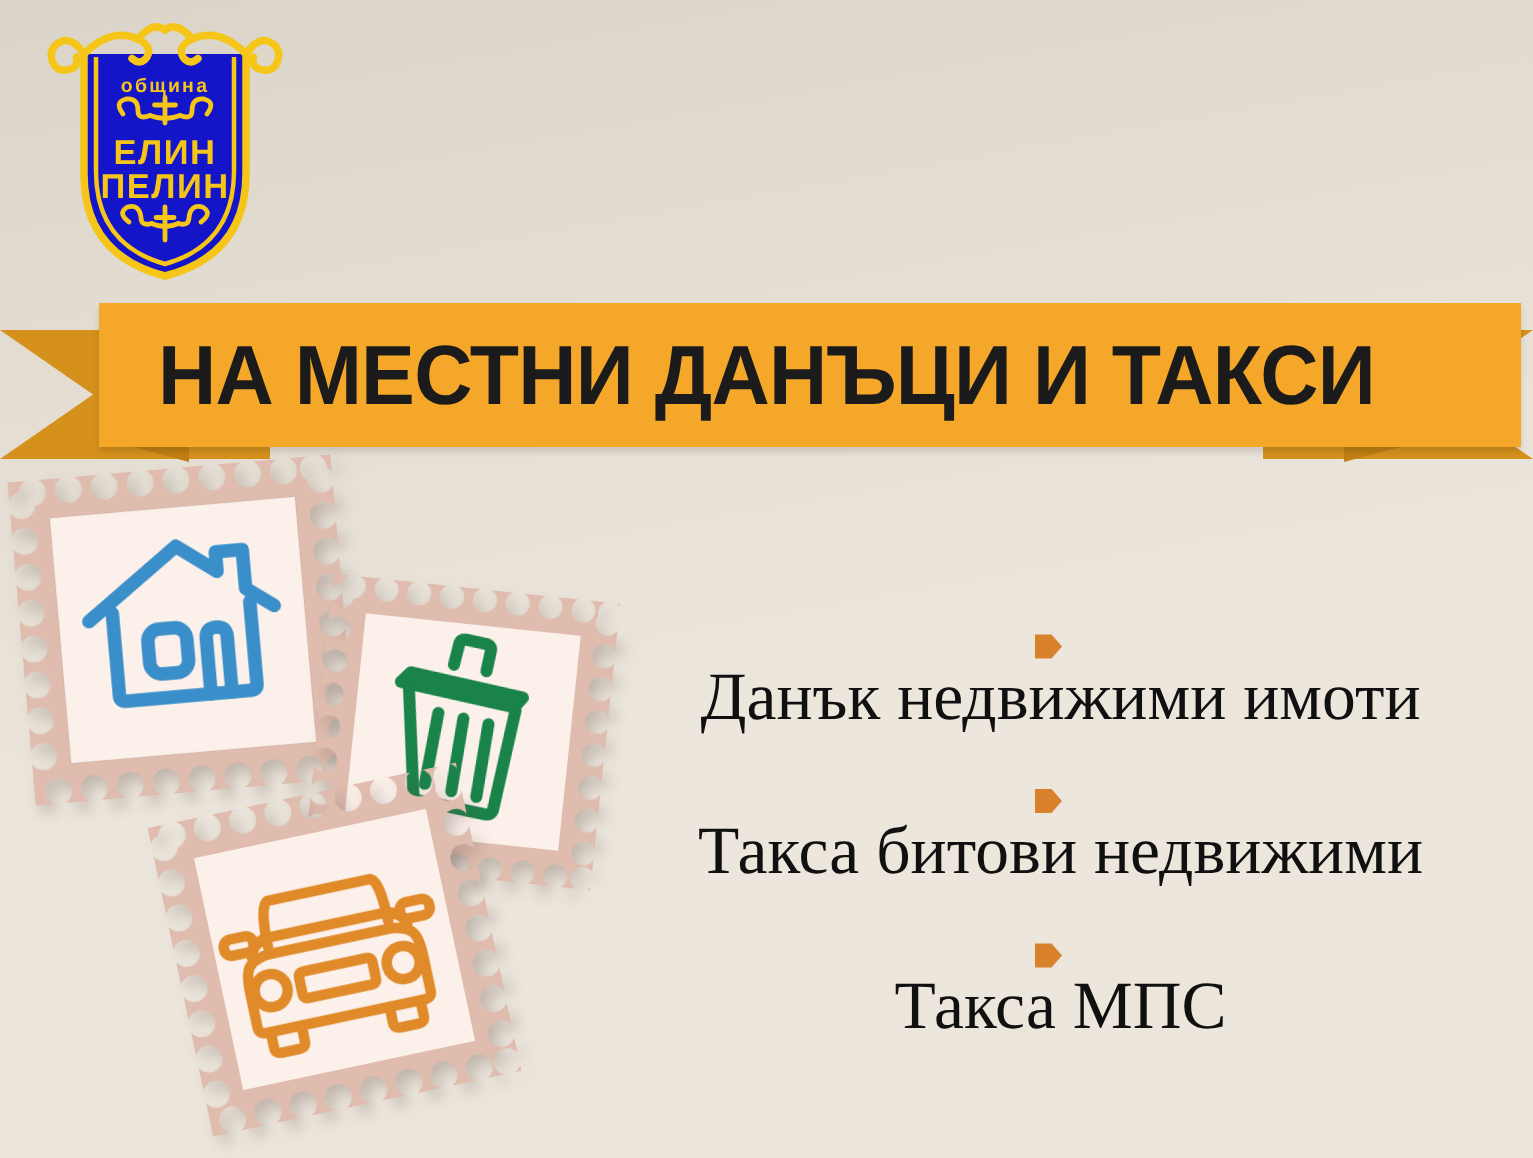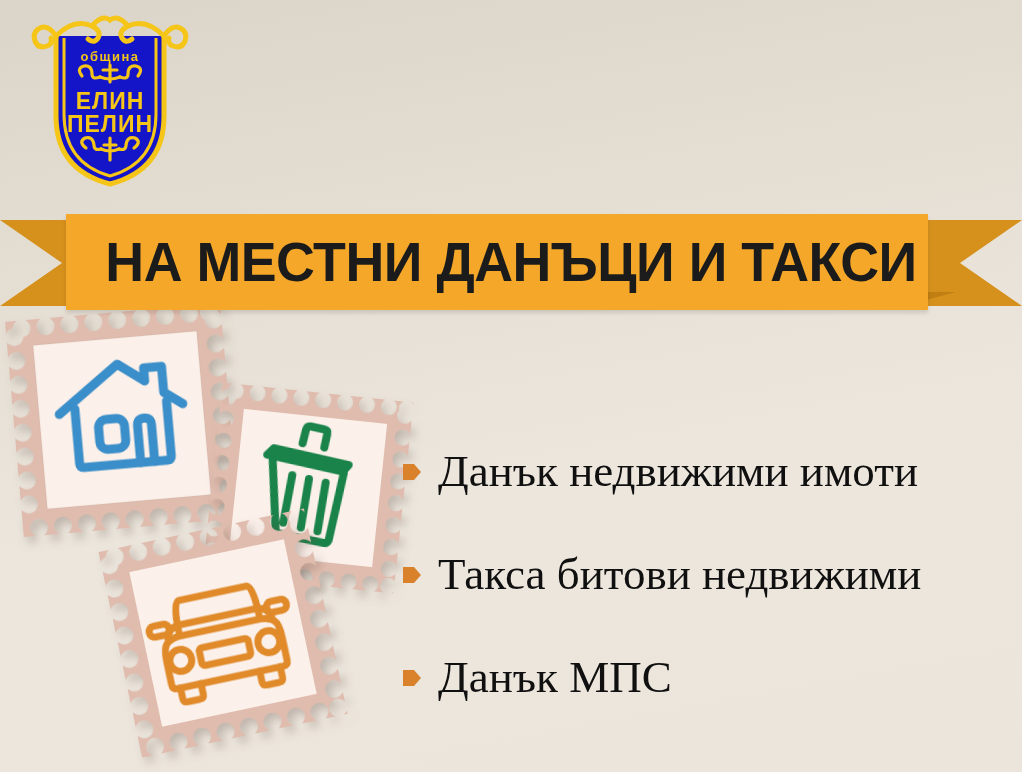--- a/index.html
+++ b/index.html
@@ -89,22 +89,22 @@
   .ribbon-fold-r {
     position: absolute;
     right: 66px; top: 94px;
     width: 60px; height: 16px;
     background: #c07f12;
     clip-path: polygon(0 0, 60px 0, 0 16px);
   }
   .ribbon-main {
     position: absolute;
     left: 66px;
-    top: 16px;
-    width: 862px;
+    top: 4px;
+    width: 948px;
     height: 96px;
     background: #f4a728;
     box-shadow: 0 3px 4px rgba(0,0,0,0.12);
   }
   .ribbon-text {
     position: absolute;
     left: 0; top: 0;
     width: 890px;
     height: 96px;
     line-height: 96px;
@@ -137,20 +137,21 @@
     position: absolute;
     left: 402px;
     top: 420px;
     width: 610px;
     z-index: 4;
   }
   .bullet-row {
     display: flex;
     align-items: center;
     height: 103px;
+    flex-direction: column;
   }
   .bullet-mark {
     width: 20px;
     height: 22px;
     margin-right: 16px;
     flex: none;
   }
   .bullet-label {
     font-family: "Liberation Serif", serif;
     font-size: 45px;
@@ -400,18 +401,18 @@
       <svg class="bullet-mark" viewBox="0 0 20 22">
         <path d="M1 3 L12 3 L19 11 L12 19 L1 19 Z" fill="#d9822b"></path>
       </svg>
       <span class="bullet-label">Такса битови недвижими</span>
     </div>
 
     <div class="bullet-row">
       <svg class="bullet-mark" viewBox="0 0 20 22">
         <path d="M1 3 L12 3 L19 11 L12 19 L1 19 Z" fill="#d9822b"></path>
       </svg>
-      <span class="bullet-label">Данък МПС</span>
+      <span class="bullet-label">Такса МПС</span>
     </div>
 
   </div>
 
 </div>
 
 </body></html>

